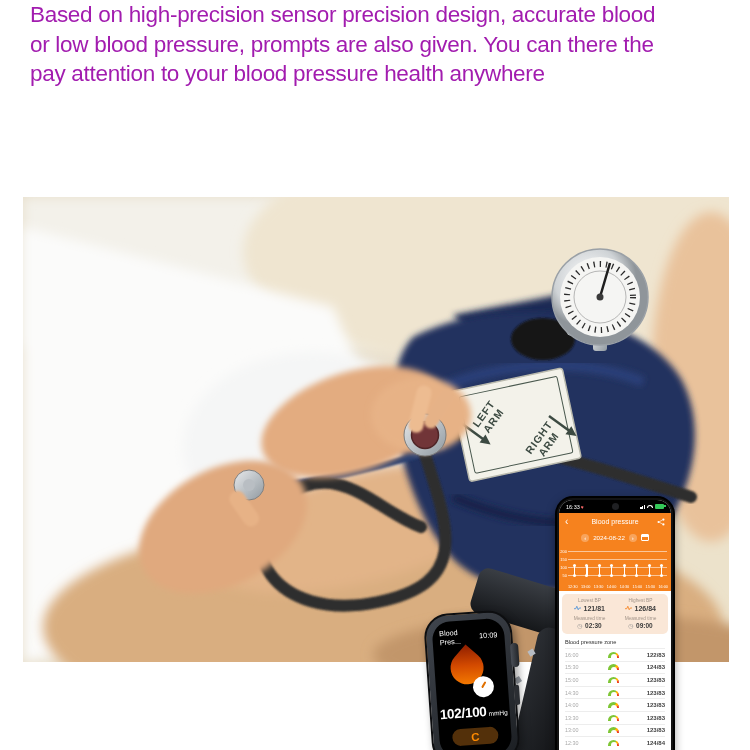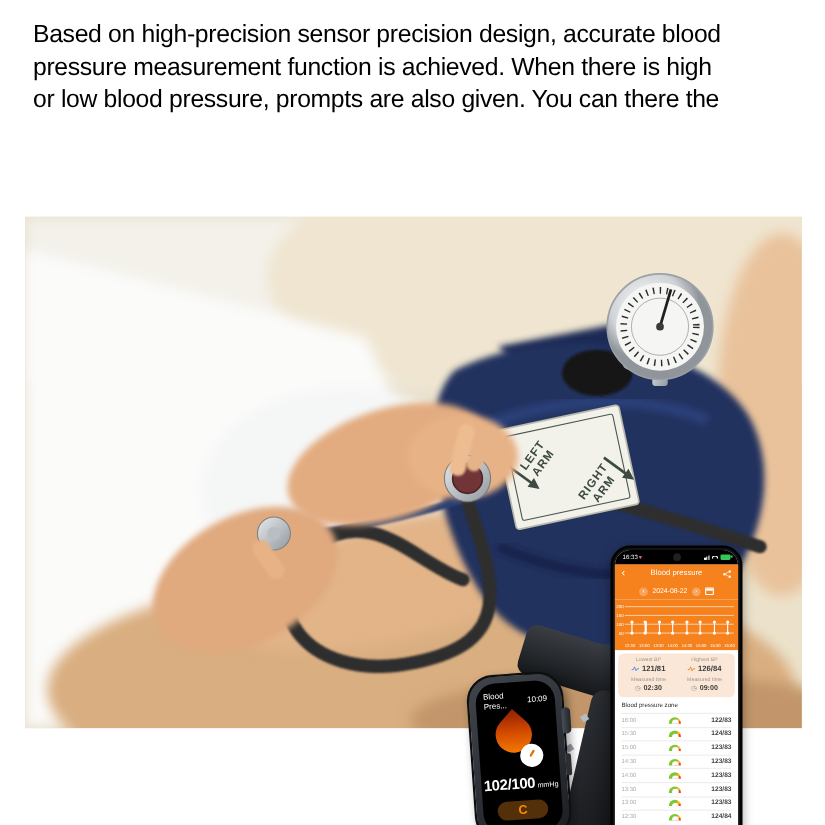--- a/index.html
+++ b/index.html
@@ -1,21 +1,21 @@
 <!DOCTYPE html>
 <html><head>
 <meta charset="utf-8">
 <style>
   html,body{margin:0;padding:0;background:#fff;}
   *{box-sizing:border-box;}
   .canvas{position:relative;width:750px;height:750px;overflow:hidden;background:#fff;
           font-family:"Liberation Sans",sans-serif;}
 
   
-  .intro{position:absolute;left:30px;top:16px;width:712px;color:#000000;}
+  .intro{position:absolute;left:30px;top:0;width:712px;color:#a21caf;}
   .intro-line{font-size:22.5px;line-height:29.5px;letter-spacing:-0.3px;white-space:nowrap;}
 
   
   .photo{position:absolute;left:23px;top:197px;width:706px;height:465px;overflow:hidden;background:#e6dcc8;}
   .photo svg{display:block;}
 
   
   .phone{position:absolute;left:555px;top:496px;width:120px;height:270px;z-index:6;
          background:#121212;border:2px solid #000;border-radius:18px 18px 0 0;
          box-shadow:0 3px 10px rgba(0,0,0,.35);padding:2px;}
@@ -97,22 +97,22 @@
   :root{--orange:#f6821e;}
 </style>
 </head>
 <body>
 
 <div class="canvas">
 
   <div class="intro">
 
   <div class="intro-line">Based on high-precision sensor precision design, accurate blood</div>
-      <div class="intro-line">pressure measurement function is achieved. When there is high</div>
       <div class="intro-line">or low blood pressure, prompts are also given. You can there the</div>
+      <div class="intro-line">pay attention to your blood pressure health anywhere</div>
     </div>
 
   <div class="photo">
     <svg width="706" height="465" viewBox="0 0 706 465">
       <defs>
         <filter id="b6">
             <feGaussianBlur stdDeviation="6"></feGaussianBlur>
           </filter>
         <filter id="b3">
             <feGaussianBlur stdDeviation="3"></feGaussianBlur>

